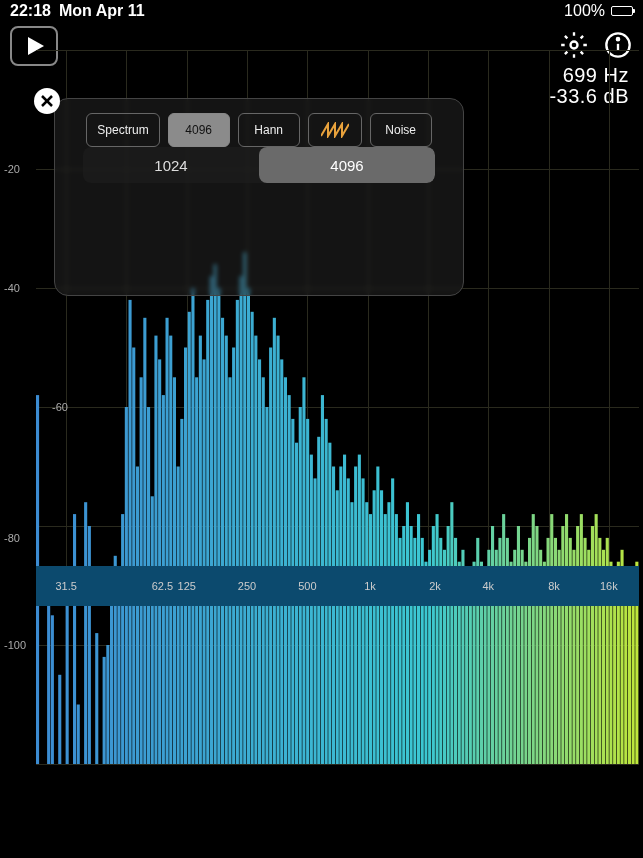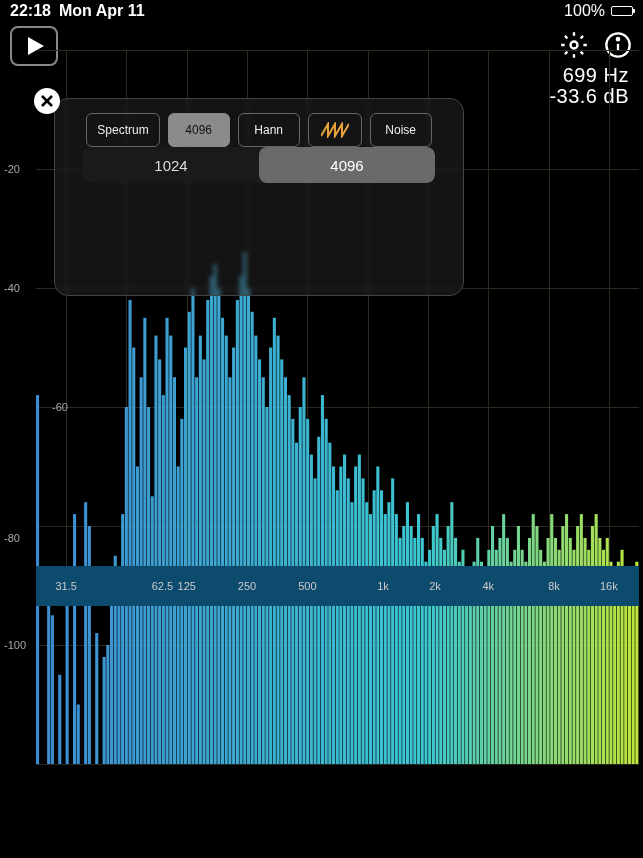--- a/index.html
+++ b/index.html
@@ -265,21 +265,21 @@
       <rect x="591.9" y="535.5" width="3.1" height="178.5" fill="rgb(185,228,65)"></rect>
       <rect x="595.6" y="523.6" width="3.1" height="190.4" fill="rgb(187,229,62)"></rect>
       <rect x="599.3" y="511.7" width="3.1" height="202.3" fill="rgb(190,230,60)"></rect>
     </svg>
   <div class="x-axis" id="xaxis">
       <div class="xlabel" style="left: 30.15px;">31.5</div>
       <div class="xlabel" style="left: 90.45px; margin-left: 36px;">62.5</div>
       <div class="xlabel" style="left: 150.75px;">125</div>
       <div class="xlabel" style="left: 211.05px;">250</div>
       <div class="xlabel" style="left: 271.35px;">500</div>
-      <div class="xlabel" style="left: 347px;">1k</div>
+      <div class="xlabel" style="left: 334px;">1k</div>
       <div class="xlabel" style="left: 399px;">2k</div>
       <div class="xlabel" style="left: 452.25px;">4k</div>
       <div class="xlabel" style="left: 518px;">8k</div>
       <div class="xlabel" style="left: 572.85px;">16k</div>
     </div>
 </div>
 
 <div class="close-btn">
   <svg width="14" height="14" viewBox="0 0 14 14" stroke="#000" stroke-width="2.5">
       <line x1="2" y1="2" x2="12" y2="12"></line>

